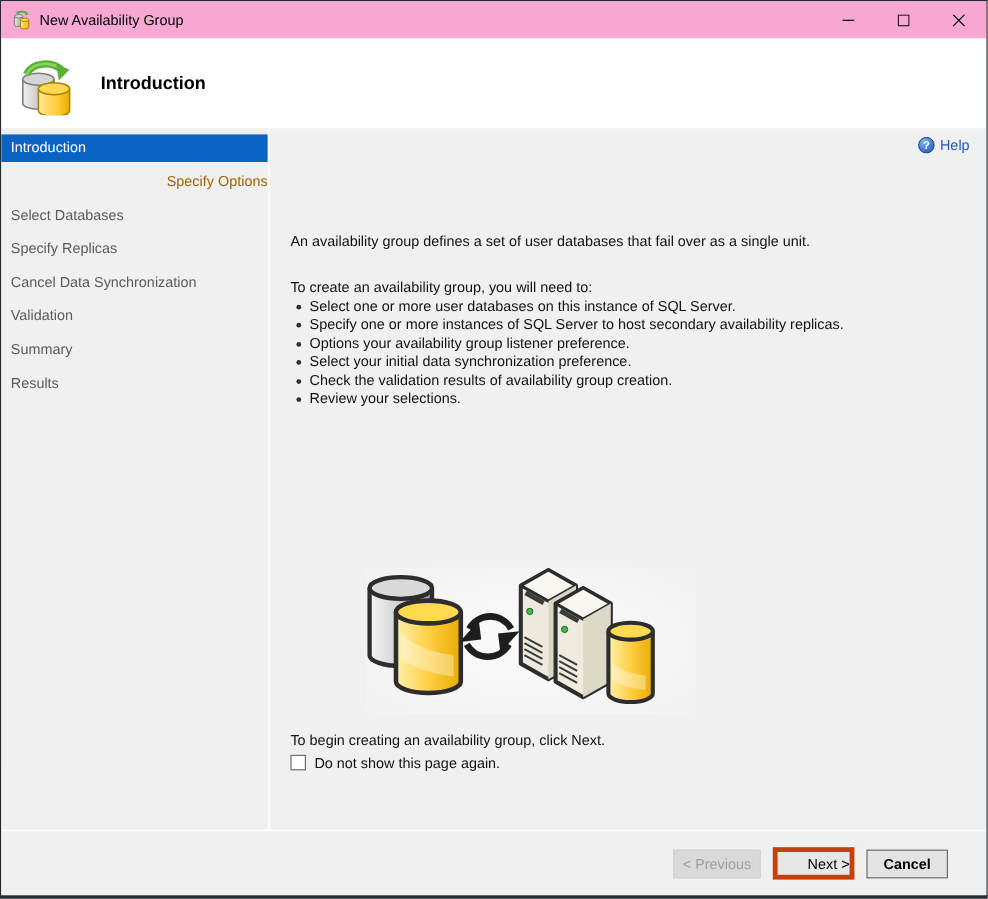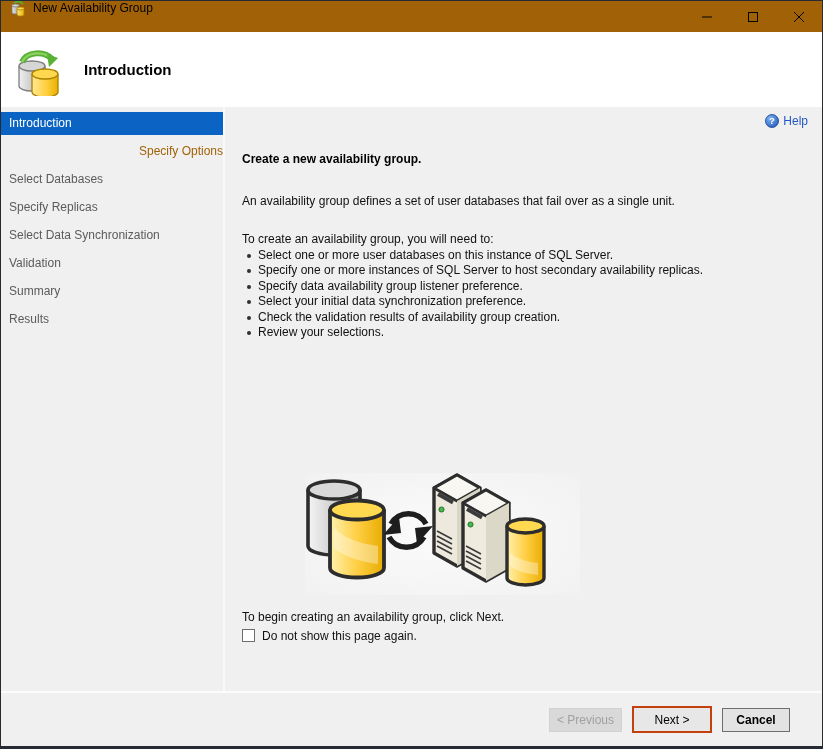--- a/index.html
+++ b/index.html
@@ -9,22 +9,22 @@
   .window {
     width:823px; height:749px;
     background:#f0f0f0;
     border:1px solid #252a33; border-bottom-width:3px;
     display:flex; flex-direction:column;
     position:relative; overflow:hidden;
   }
 
   
   .titlebar {
-    height:31px; background:#a16207;
-    display:flex; align-items:flex-start; flex:0 0 auto;
+    height:31px; background:#f9a8d4;
+    display:flex; align-items:center; flex:0 0 auto;
   }
   .titlebar .app-icon { width:16px; height:16px; margin:0 7px 0 9px; flex:0 0 auto; }
   .titlebar .title { font-size:12px; color:#000; }
   .titlebar .spacer { flex:1; }
   .win-ctrl {
     width:46px; height:31px; display:flex; align-items:center; justify-content:center;
     cursor:default;
   }
 
   
@@ -84,21 +84,21 @@
   .buttonbar {
     height:53px; flex:0 0 auto; background:#f0f0f0;
     display:flex; align-items:center; justify-content:flex-end;
     gap:10px; padding-right:32px;
   }
   .btn {
     height:24px; font-size:12px; font-family:"Liberation Sans",sans-serif;
     background:#e3e3e3; border:1px solid #6e6e6e; color:#000; cursor:pointer;
   }
   .btn.previous { width:73px; background:#d9d9d9; border-color:#d2d2d2; color:#a0a0a0; cursor:default; }
-  .btn.next { width:80px; height:27px; border:2px solid #c2410c; background:#e7e7e7; }
+  .btn.next { width:68px; height:27px; border:4px solid #c2410c; background:#e7e7e7;text-align:right; }
   .btn.cancel { width:68px;font-weight:bold; }
 </style>
 </head>
 <body>
 
 <div class="window">
 
   <div class="titlebar">
     <svg class="app-icon" viewBox="0 0 16 16">
       <defs>
@@ -163,21 +163,21 @@
     <span class="page-title">Introduction</span>
   </div>
 
   <div class="body">
 
     <div class="sidebar">
       <div class="side-item active">Introduction</div>
       <div class="side-item link">Specify Options</div>
       <div class="side-item">Select Databases</div>
       <div class="side-item">Specify Replicas</div>
-      <div class="side-item">Select Data Synchronization</div>
+      <div class="side-item">Cancel Data Synchronization</div>
       <div class="side-item">Validation</div>
       <div class="side-item">Summary</div>
       <div class="side-item">Results</div>
     </div>
 
     <div class="content">
 
       <div class="help-link">
         <svg width="14" height="14" viewBox="0 0 14 14">
           <defs>
@@ -185,28 +185,27 @@
               <stop offset="0" stop-color="#7db4f2"></stop>
                 <stop offset="1" stop-color="#1c52b8"></stop>
             </radialGradient>
           </defs>
           <circle cx="7" cy="7" r="6.5" fill="url(#hq)" stroke="#123c8c" stroke-width="0.8"></circle>
           <text x="7" y="10.2" text-anchor="middle" font-size="9.5" font-weight="bold" fill="#fff" font-family="Liberation Sans, sans-serif">?</text>
         </svg>
         <span class="help-label">Help</span>
       </div>
 
-      <div class="heading">Create a new availability group.</div>
       <div class="para">An availability group defines a set of user databases that fail over as a single unit.</div>
       <div class="list-intro">To create an availability group, you will need to:</div>
 
       <ul class="bullet-list">
         <li>Select one or more user databases on this instance of SQL Server.</li>
         <li>Specify one or more instances of SQL Server to host secondary availability replicas.</li>
-        <li>Specify data availability group listener preference.</li>
+        <li>Options your availability group listener preference.</li>
         <li>Select your initial data synchronization preference.</li>
         <li>Check the validation results of availability group creation.</li>
         <li>Review your selections.</li>
       </ul>
 
       <svg class="graphic" viewBox="0 0 275 122">
         <defs>
           <linearGradient id="gcy" x1="0" y1="0" x2="1" y2="0">
             <stop offset="0" stop-color="#f5f5f5"></stop>
               <stop offset="0.45" stop-color="#d2d2d2"></stop>

